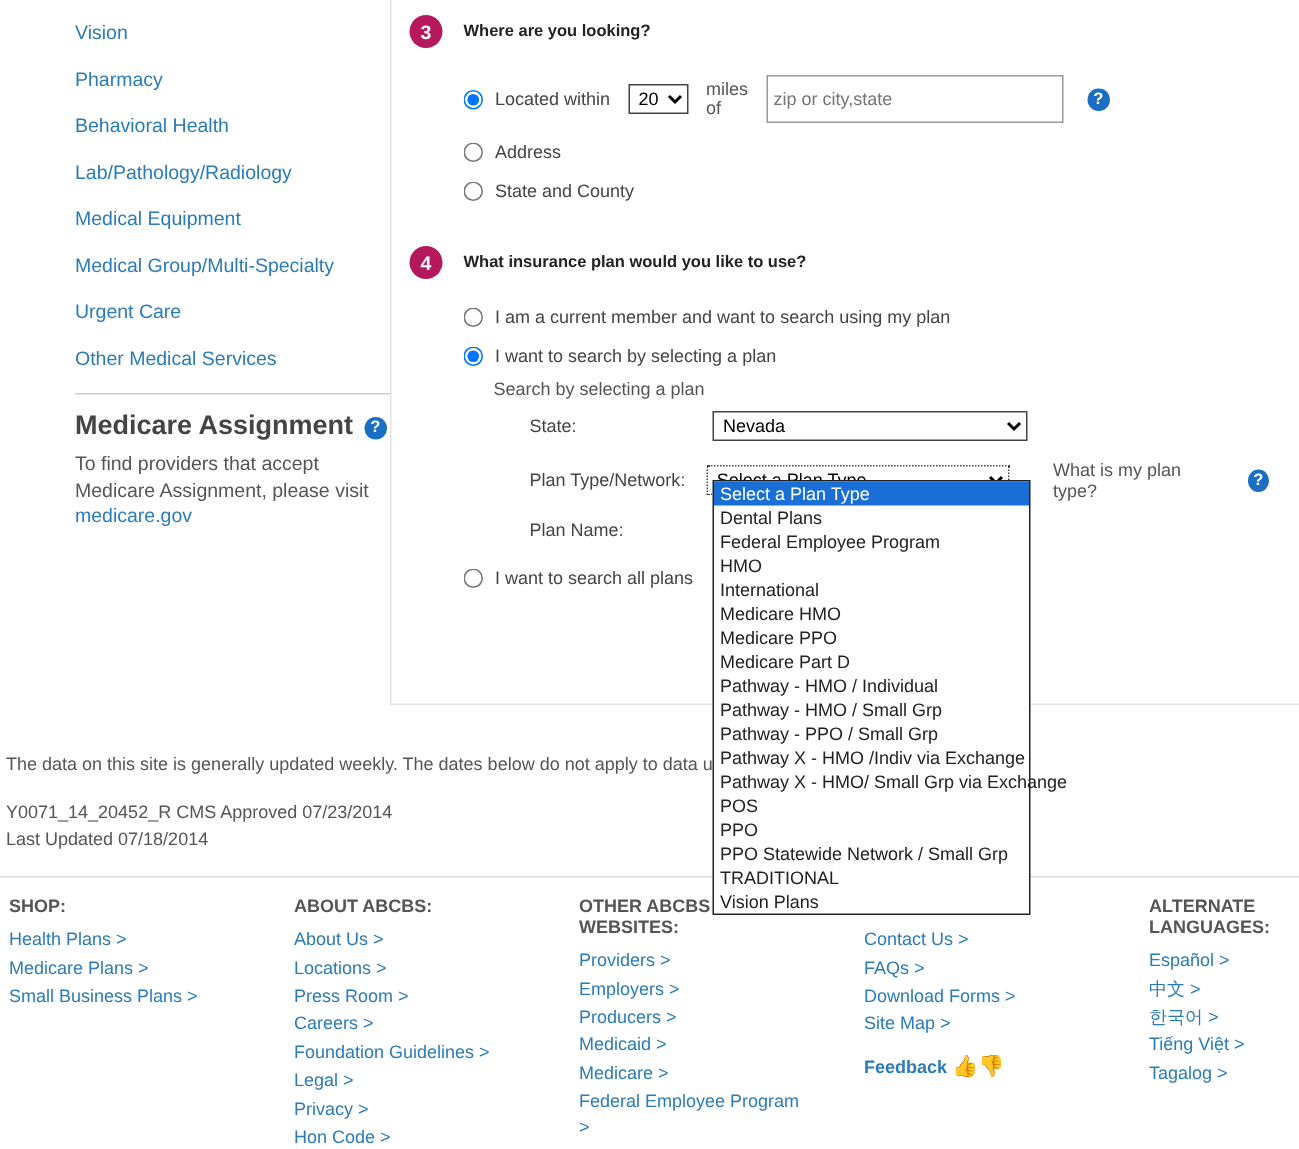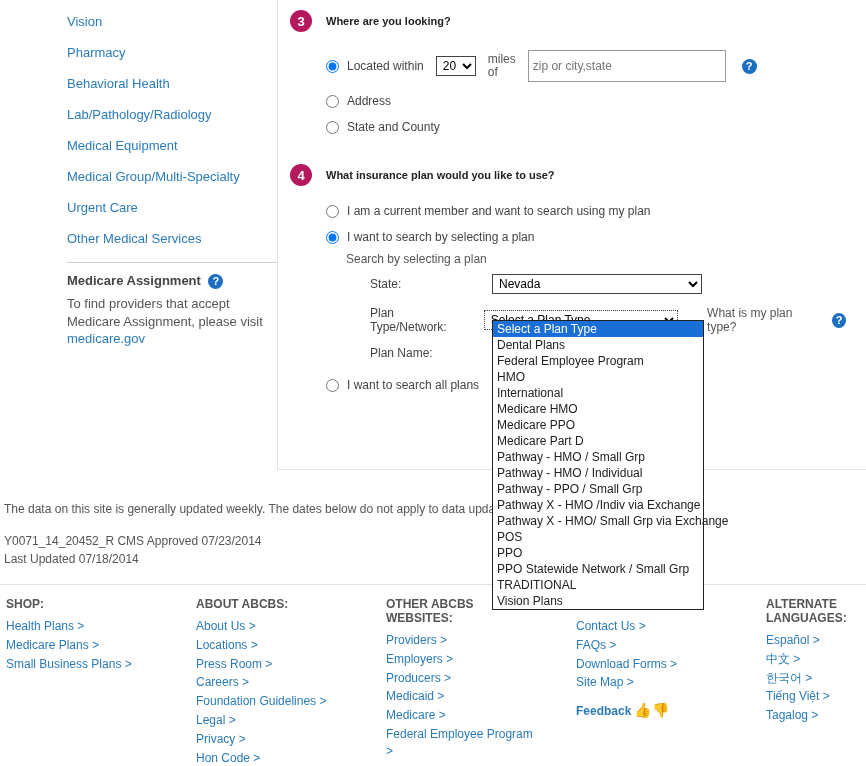--- a/index.html
+++ b/index.html
@@ -10,38 +10,37 @@
     background: #fff;
     width: 866px;
   }
   .top-area {
     display: flex;
     align-items: flex-start;
   }
   .sidebar {
     width: 260px;
     padding: 6px 0 0 50px;
-    margin-left: 17px;
   }
   .sidebar a.side-link {
     display: block;
     color: #2b7bb9;
     text-decoration: none;
     font-size: 13px;
     padding: 8px 0;
   }
   .sidebar hr {
     border: none;
     border-top: 1px solid #ccc;
     margin: 8px 0 10px 0;
   }
   .med-assign-title {
     font-weight: bold;
     color: #444;
-    font-size: 13px;
+    font-size: 18px;
     display: inline-block;
   }
   .help-circle {
     display: inline-block;
     width: 15px; height: 15px;
     border-radius: 50%;
     background: #1b6ec2;
     color: #fff;
     font-weight: bold;
     font-size: 11px;
@@ -294,22 +293,22 @@
 
       <div class="dropdown-list" id="plan-type-dropdown" style="left:122px; top:20px;">
           <div class="opt selected">Select a Plan Type</div>
           <div class="opt">Dental Plans</div>
           <div class="opt">Federal Employee Program</div>
           <div class="opt">HMO</div>
           <div class="opt">International</div>
           <div class="opt">Medicare HMO</div>
           <div class="opt">Medicare PPO</div>
           <div class="opt">Medicare Part D</div>
+          <div class="opt">Pathway - HMO / Individual</div>
           <div class="opt">Pathway - HMO / Small Grp</div>
-          <div class="opt">Pathway - HMO / Individual</div>
           <div class="opt">Pathway - PPO / Small Grp</div>
           <div class="opt">Pathway X - HMO /Indiv via Exchange</div>
           <div class="opt">Pathway X - HMO/ Small Grp via Exchange</div>
           <div class="opt">POS</div>
           <div class="opt">PPO</div>
           <div class="opt">PPO Statewide Network / Small Grp</div>
           <div class="opt">TRADITIONAL</div>
           <div class="opt">Vision Plans</div>
         </div>
     </div>

